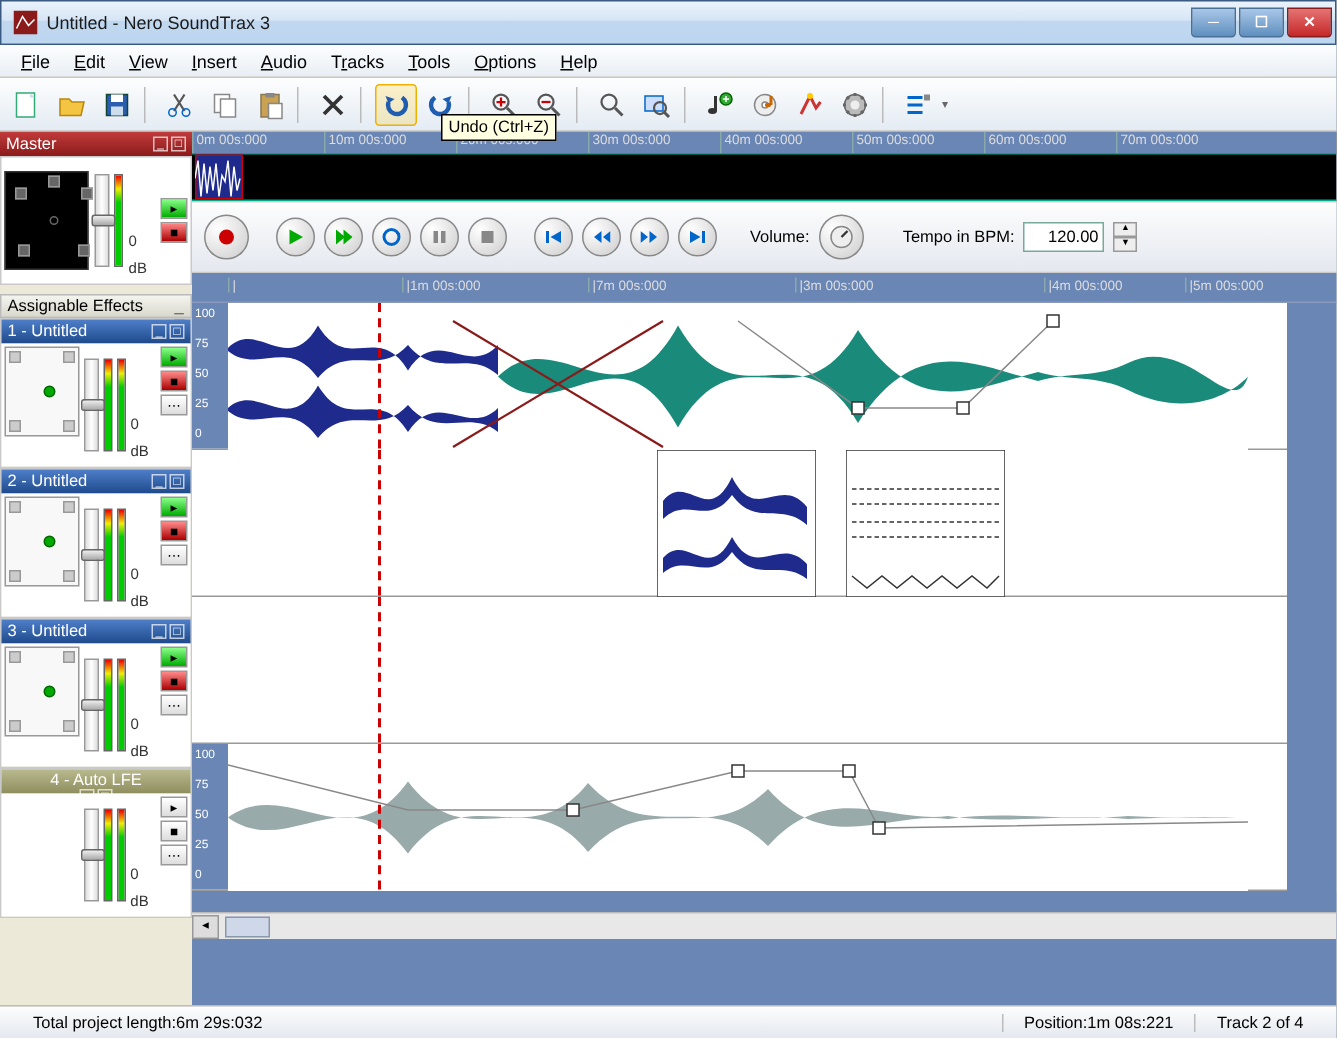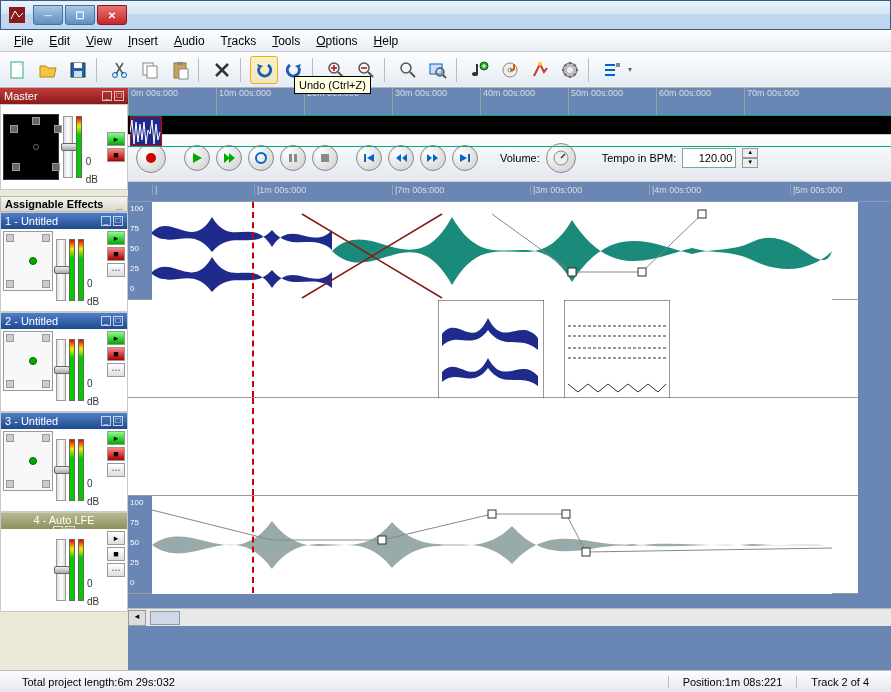--- a/index.html
+++ b/index.html
@@ -44,31 +44,31 @@
 .fader-block{display:flex;align-items:center;gap:3px;}
 .fader{width:10px;height:62px;background:linear-gradient(to right,#ddd,#fff,#ddd);border:1px solid #999;position:relative;}
 .fader-knob{position:absolute;left:-3px;width:16px;height:8px;background:linear-gradient(to bottom,#eee,#aaa);border:1px solid #666;border-radius:2px;}
 .meter{width:6px;height:62px;background:linear-gradient(to bottom,#e00 0%,#ee0 15%,#0c0 30%,#0c0 100%);border:1px solid #666;}
 .db-label{font-size:10px;color:#333;}
 .side-btns{display:flex;flex-direction:column;gap:2px;}
 .side-btn{width:18px;height:14px;border:1px solid #999;background:linear-gradient(to bottom,#fff,#ddd);font-size:9px;display:flex;align-items:center;justify-content:center;}
 .side-btn.green{background:linear-gradient(to bottom,#8f8,#0a0);}
 .side-btn.red{background:linear-gradient(to bottom,#f88,#a00);}
 
-.fx-title{height:16px;font-size:11px;padding:1px 4px;background:linear-gradient(to bottom,#f5f5f0,#d8d8cc);border:1px solid #bbb;display:flex;justify-content:space-between;font-weight:bold;}
+.fx-title{height:16px;font-size:11px;padding:1px 4px;background:linear-gradient(to bottom,#f5f5f0,#d8d8cc);border:1px solid #bbb;display:flex;justify-content:space-between;}
 
 .track-panel{border:1px solid #c9c9c9;}
 .track-body{height:82px;background:#fff;display:flex;padding:2px;gap:3px;}
 .pan-pad{width:60px;height:60px;border:1px solid #999;background:#f8f8f8;position:relative;}
 .pan-pad .dot{position:absolute;width:8px;height:8px;background:#0a0;border-radius:50%;border:1px solid #060;}
 .pan-pad .spk2{position:absolute;width:8px;height:8px;background:#ccc;border:1px solid #999;}
 
 
 .overview{height:46px;background:#000;position:relative;}
-.overview-ruler{height:27px;background:#6a86b5;font-size:9px;color:#ddd;display:flex;}
+.overview-ruler{height:14px;background:#6a86b5;font-size:9px;color:#ddd;display:flex;}
 .overview-ruler span{flex:0 0 88px;border-left:1px solid #8aa;padding-left:2px;white-space:nowrap;}
 .overview-wave{height:32px;position:relative;border-top:1px solid #0a8;border-bottom:1px solid #0a8;}
 .ov-clip{position:absolute;top:0;height:100%;}
 
 .transport{height:48px;background:linear-gradient(to bottom,#fdfdfd,#e4e8ef);display:flex;align-items:center;padding:0 8px;gap:6px;border-top:1px solid #ccc;border-bottom:1px solid #ccc;font-size:11px;}
 .round-btn{width:26px;height:26px;border-radius:50%;display:flex;align-items:center;justify-content:center;border:1px solid #888;background:radial-gradient(circle at 30% 30%,#fff,#ccc);}
 .round-btn.big{width:30px;height:30px;}
 .round-btn.rec{color:#c00;}
 .round-btn.play{color:#0a0;}
 .round-btn.blue{color:#06c;}
@@ -98,20 +98,21 @@
 svg{display:block;}
 </style>
 </head>
 <body>
 
 <div class="titlebar">
   <svg class="titlebar-icon" viewBox="0 0 16 16">
       <rect width="16" height="16" fill="#8b1a1a"></rect>
       <path d="M2 12 L6 4 L10 10 L14 6" stroke="#fff" fill="none"></path>
     </svg>
+  <div class="titlebar-text">Untitled - Nero SoundTrax 3</div>
   <div class="win-buttons">
     <div class="win-btn win-min">─</div>
     <div class="win-btn win-max">☐</div>
     <div class="win-btn win-close">✕</div>
   </div>
 </div>
 
 <div class="menubar">
   <div class="menu-item"><u>F</u><span></span>ile</div>
   <div class="menu-item"><u>E</u>dit</div>
@@ -514,24 +515,24 @@
       <input class="num-input" value="120.00" style="">
       <div class="spinner">
           <div>▲</div>
           <div>▼</div>
         </div>
     </div>
 
     <div class="tracks-area">
       <div class="time-ruler" id="truler">
           <span style="left: 24px;">|</span>
-          <span style="left: 126px;">|1m 00s:000</span>
+          <span style="left: 140px;">|1m 00s:000</span>
           <span style="left: 264px;">|7m 00s:000</span>
           <span style="left: 402px;">|3m 00s:000</span>
-          <span style="left: 521px;">|4m 00s:000</span>
+          <span style="left: 568px;">|4m 00s:000</span>
           <span style="left: 662px;">|5m 00s:000</span>
         </div>
 
       <div class="track-row" style="height:98px;">
         <div class="vaxis" id="vaxis1">
             <div style="top: 2px;">100</div>
             <div style="top: 22px;">75</div>
             <div style="top: 42px;">50</div>
             <div style="top: 62px;">25</div>
             <div style="top: 82px;">0</div>

